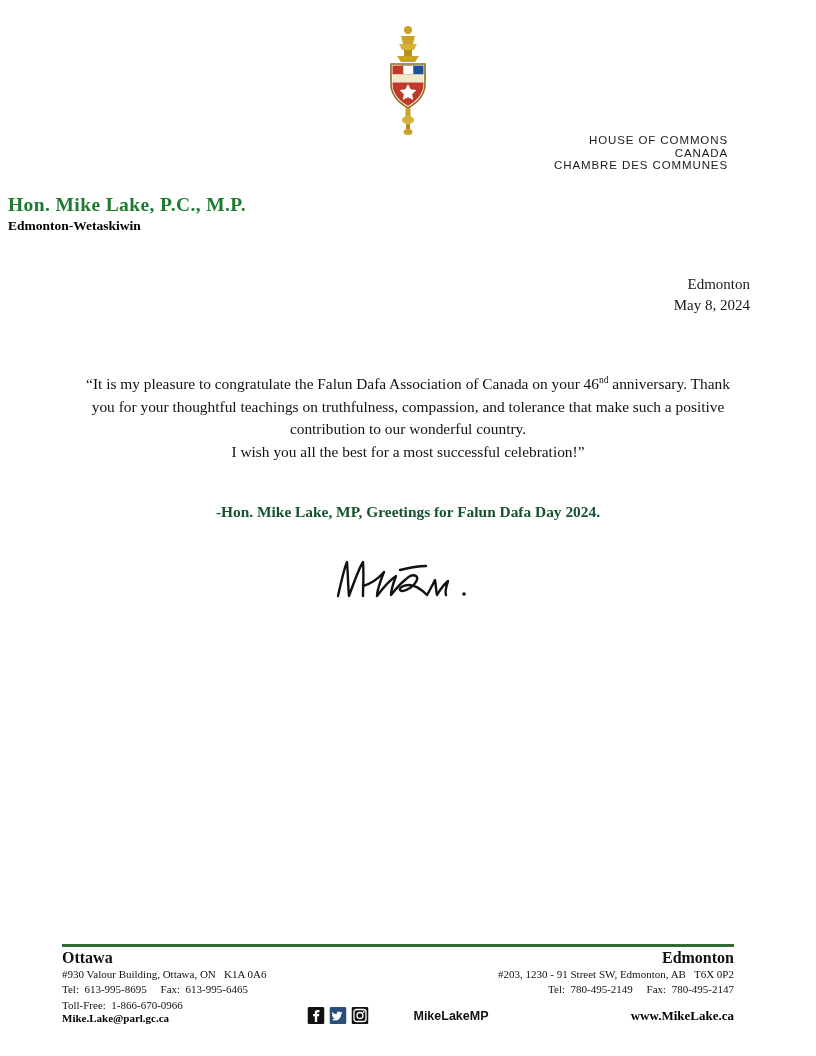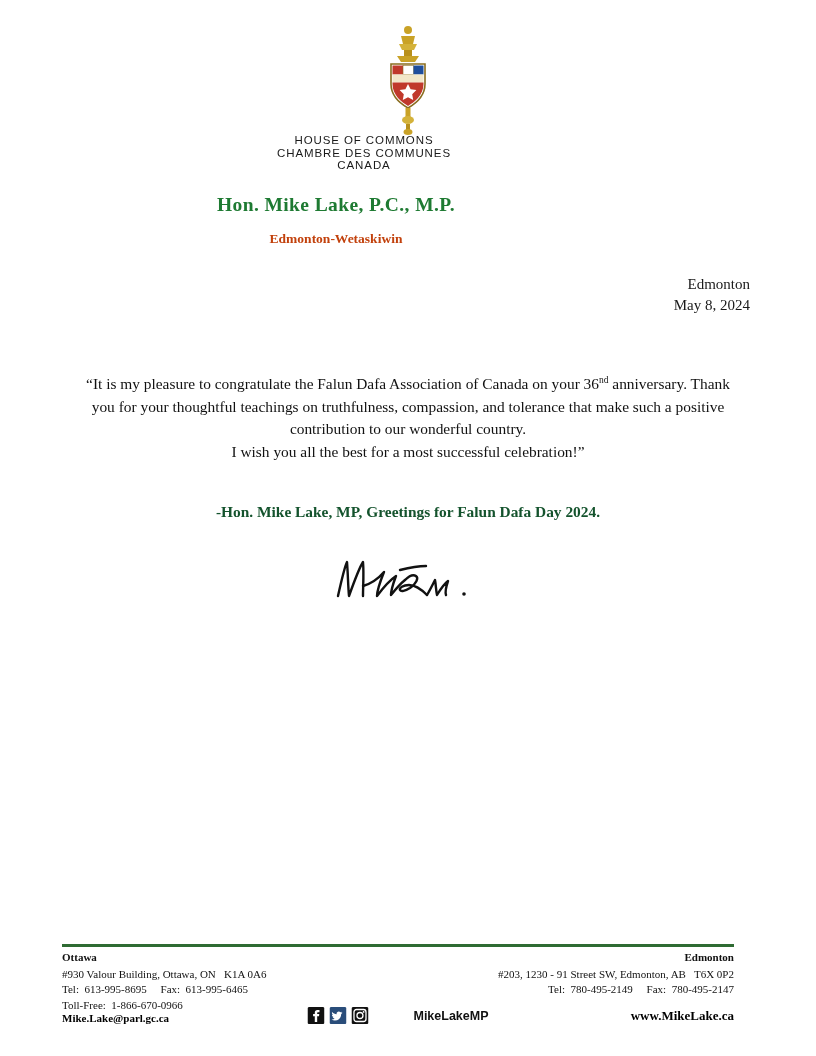--- a/index.html
+++ b/index.html
@@ -36,48 +36,48 @@
     width: 62px;
     height: 112px;
   }
 
   
   .header-lines {
     position: absolute;
     top: 134px;
     left: 0;
     width: 728px;
-    text-align: center;
+    text-align: right;
     font-family: "Liberation Sans", sans-serif;
     font-size: 11.5px;
     letter-spacing: 0.9px;
     line-height: 12.6px;
     color: #1a1a1a;
   }
 
   .name-block {
     position: absolute;
     top: 194px;
-    left: 0;
+    left: 8px;
     width: 672px;
-    text-align: center;
+    text-align: left;
   }
   .mp-name {
     font-family: "Liberation Serif", serif;
     font-size: 19.5px;
     font-weight: bold;
     color: #1e7a32;
     letter-spacing: 0.4px;
   }
   .riding {
-    margin-top: 15px;
+    margin-top: 2px;
     font-family: "Liberation Serif", serif;
     font-size: 13.5px;
     font-weight: bold;
-    color: #c2410c;
+    color: #000000;
   }
 
   
   .dateline {
     position: absolute;
     top: 274px;
     right: 66px;
     text-align: right;
     font-size: 15px;
     line-height: 21px;
@@ -142,21 +142,21 @@
   }
   .footer .cols {
     display: flex;
     justify-content: space-between;
     align-items: flex-start;
   }
   .footer .col-left { text-align: left; }
   .footer .col-right { text-align: right; }
   .footer .city {
     font-weight: bold;
-    font-size: 11px;
+    font-size: 16px;
     margin-bottom: 1px;
   }
   .footer .line { white-space: pre; }
 
   .footer-bottom {
     position: absolute;
     top: 1008px;
     left: 62px;
     width: 672px;
     display: flex;
@@ -221,36 +221,36 @@
         <rect x="28.5" y="84" width="5" height="10" fill="#c9a227"></rect>
         <ellipse cx="31" cy="96" rx="6" ry="4" fill="#d4b23a"></ellipse>
         <rect x="29" y="100" width="4" height="6" fill="#b8901c"></rect>
         <ellipse cx="31" cy="108" rx="4.5" ry="3" fill="#c9a227"></ellipse>
       </svg>
     </span>
   </div>
 
   <div class="header-lines">
     <div>HOUSE OF COMMONS</div>
+    <div>CANADA</div>
     <div>CHAMBRE DES COMMUNES</div>
-    <div>CANADA</div>
   </div>
 
   <div class="name-block">
     <div class="mp-name">Hon. Mike Lake, P.C., M.P.</div>
     <div class="riding">Edmonton-Wetaskiwin</div>
   </div>
 
   <div class="dateline">
     <div>Edmonton</div>
     <div>May 8, 2024</div>
   </div>
 
   <div class="quote">
-    <span>“It is my pleasure to congratulate the Falun Dafa Association of Canada on your 36</span><sup>nd</sup><span> anniversary. Thank you for your thoughtful teachings on truthfulness, compassion, and tolerance that make such a positive contribution to our wonderful country.</span><br>
+    <span>“It is my pleasure to congratulate the Falun Dafa Association of Canada on your 46</span><sup>nd</sup><span> anniversary. Thank you for your thoughtful teachings on truthfulness, compassion, and tolerance that make such a positive contribution to our wonderful country.</span><br>
     <span>I wish you all the best for a most successful celebration!”</span>
   </div>
 
   <div class="attribution">-Hon. Mike Lake, MP, Greetings for Falun Dafa Day 2024.</div>
 
   <div class="signature">
     <svg viewBox="0 0 160 60" width="160" height="60" xmlns="http://www.w3.org/2000/svg">
       <g fill="none" stroke="#111111" stroke-width="2.4" stroke-linecap="round" stroke-linejoin="round">
         <path d="M8 44 C12 26 15 14 17 10 C18 22 18 34 19 44 C24 30 29 16 33 10 C34 22 33 34 33 44"></path>
         <path d="M33 34 C40 32 48 27 54 20 C50 30 47 38 47 44 C53 36 60 28 66 24 C63 32 61 38 61 43 C65 38 70 32 75 28"></path>

